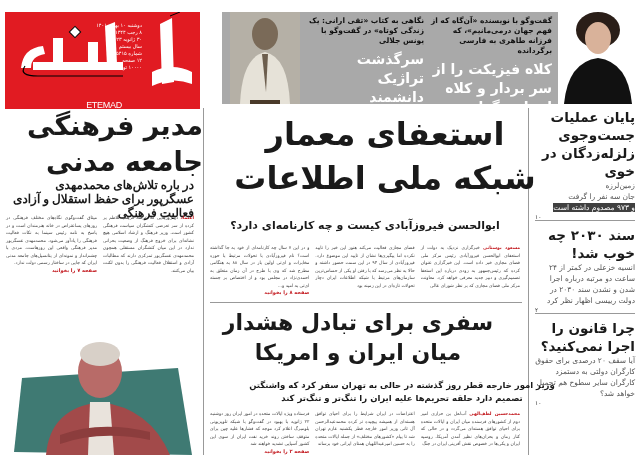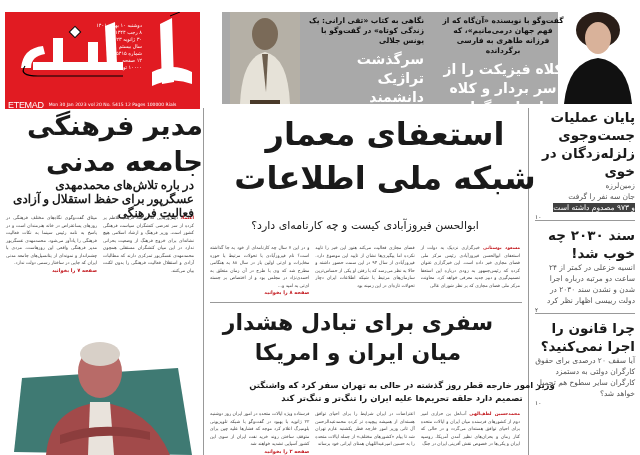--- a/index.html
+++ b/index.html
@@ -5,21 +5,21 @@
   * { box-sizing: border-box; margin: 0; padding: 0; }
   html, body { width: 640px; height: 455px; overflow: hidden; background: #ffffff; }
   body { font-family: "DejaVu Sans", sans-serif; color: #1a1a1a; position: relative; }
   .abs { position: absolute; }
   .rtl { direction: rtl; text-align: right; }
 
   
   .masthead { left: 5px; top: 12px; width: 147px; height: 88px; background: #e11b22; overflow: hidden; }
   .logo-shape { position: absolute; left: 8px; top: 6px; width: 120px; height: 60px; }
   .mast-info { position: absolute; right: 10px; top: 10px; width: 60px; font-size: 5px; line-height: 7px; color: #fff; direction: rtl; text-align: right; }
-  .mast-bottom { left: 5px; top: 100px; width: 195px; height: 9px; background: #e11b22; display: flex; align-items: center; padding-left: 3px; gap: 5px; }
+  .mast-bottom { left: 5px; top: 100px; width: 195px; height: 9px; background: #e11b22; display: flex; align-items: center; padding-left: 3px; gap: 5px; flex-direction: column; }
   .mast-brand { font-size: 9px; color: #fff; font-family: "Liberation Sans", sans-serif; letter-spacing: -0.3px; }
   .mast-meta { font-size: 4.5px; color: #fff; white-space: nowrap; }
   .mast-red2 { left: 152px; top: 12px; width: 48px; height: 88px; background: #e11b22; overflow: hidden; }
 
   
   .teaser { background: #a9a9a9; color: #fff; overflow: hidden; }
   .teaser1 { left: 222px; top: 12px; width: 206px; height: 92px; }
   .teaser2 { left: 428px; top: 12px; width: 205px; height: 92px; }
   .teaser .kicker { font-size: 7.5px; line-height: 10px; font-weight: bold; color: #111; }
   .teaser .big { font-size: 14px; line-height: 19px; font-weight: bold; color: #fff; }
@@ -34,21 +34,21 @@
   .left-sub { left: 6px; top: 178px; width: 188px; font-size: 12px; line-height: 14px; font-weight: bold; font-family: Liberation Serif, serif; }
   .body-cols { display: flex; gap: 6px; direction: rtl; }
   .body-col { flex: 1; font-size: 4.5px; line-height: 7.5px; color: #444; text-align: justify; direction: rtl; }
   .byline { color: #c2161c; font-weight: bold; }
   .more-link { color: #c2161c; font-weight: bold; font-size: 5px; }
   .left-body { left: 6px; top: 214px; width: 188px; height: 70px; }
   .teal-shape { left: 10px; top: 340px; width: 185px; height: 115px; }
 
   
   .main-title { left: 210px; top: 112px; width: 310px; font-size: 32px; line-height: 44px; font-weight: bold; text-align: center; margin-left: 20px; }
-  .main-sub { left: 210px; top: 218px; width: 310px; font-size: 11px; line-height: 16px; font-weight: normal; text-align: center; }
+  .main-sub { left: 210px; top: 218px; width: 310px; font-size: 11px; line-height: 16px; font-weight: bold; text-align: center; }
   .main-body { left: 210px; top: 244px; width: 310px; height: 56px; }
   .second-title { left: 203px; top: 308px; width: 310px; font-size: 22px; line-height: 30px; font-weight: bold; text-align: center; }
   .second-sub { left: 210px; top: 379px; width: 310px; font-size: 8.5px; line-height: 13px; font-weight: bold; text-align: center; margin-left: 37px; }
   .second-body { left: 210px; top: 410px; width: 310px; height: 45px; }
 
   
   .right-col { left: 535px; top: 108px; width: 100px; }
   .r-title { font-size: 13.5px; line-height: 18px; font-weight: bold; }
   .r-text { font-size: 7.5px; line-height: 11px; color: #555; }
   .r-pg { font-size: 6px; color: #333; text-align: left; direction: ltr; }
@@ -105,21 +105,21 @@
   </div>
 </div>
 
 <div class="abs teaser teaser2">
   <svg class="portrait-young" viewBox="0 0 75 92">
     <rect x="0" y="0" width="75" height="92" fill="#ffffff"></rect>
     <ellipse cx="40" cy="18" rx="22" ry="18" fill="#2a1e18"></ellipse>
     <ellipse cx="40" cy="26" rx="13" ry="16" fill="#d9b29a"></ellipse>
     <path d="M6 92 Q10 50 40 46 Q70 50 74 92 Z" fill="#111"></path>
   </svg>
-  <div class="abs rtl" style="left:14px; top:4px; width:122px;text-align:center;">
+  <div class="abs rtl" style="left:2px; top:4px; width:122px;">
     <div class="kicker">گفت‌وگو با نویسنده «آن‌گاه که از فهم جهان درمی‌مانیم»، که فرزانه طاهری به فارسی برگردانده</div>
     <div class="big" style="margin-top:4px;">کلاه فیزیکت را از سر بردار و کلاه ادبیات بگذار</div>
 
   </div>
 </div>
 
 <div class="abs rule-v" style="left:203px; top:108px; height:347px;"></div>
 <div class="abs rule-v" style="left:528px; top:108px; height:347px;"></div>
 
 <div class="abs rtl left-title">مدیر فرهنگی جامعه مدنی</div>

